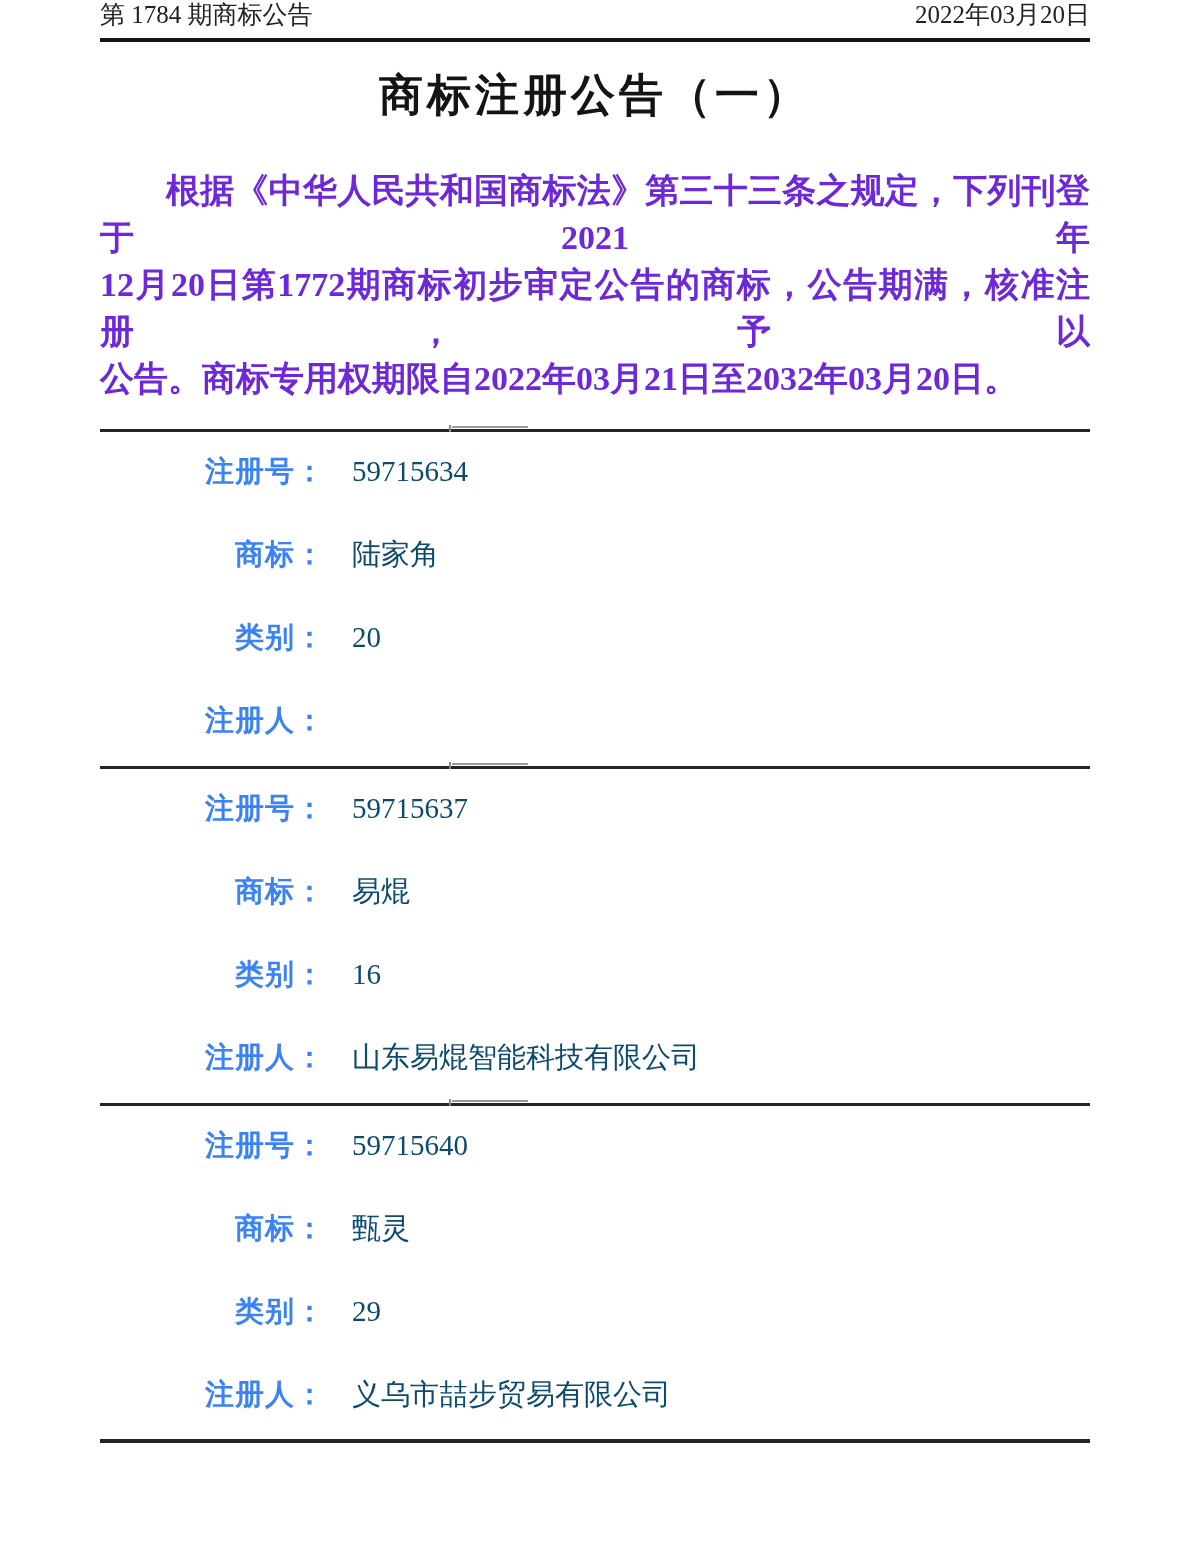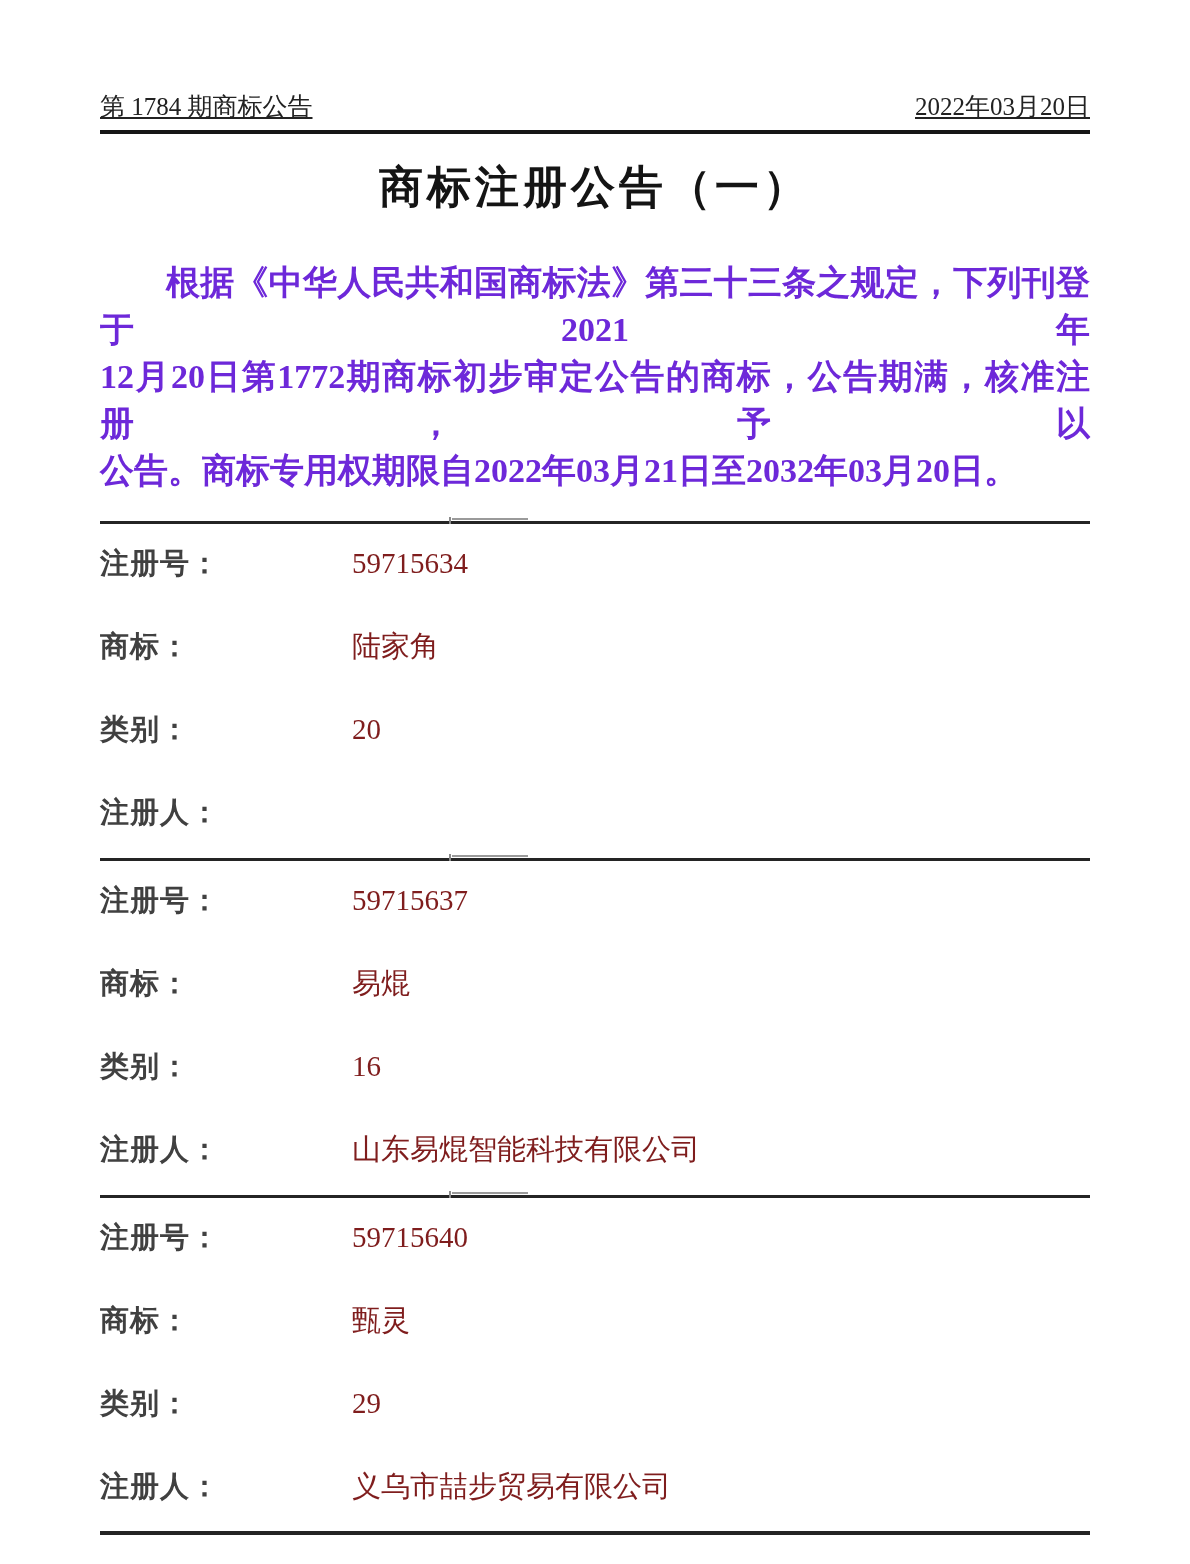--- a/index.html
+++ b/index.html
@@ -8,24 +8,22 @@
     background:#ffffff;
     color:#1c1c1c;
     font-family:"Liberation Serif","DejaVu Serif",serif;
     position:relative;
     overflow:hidden;
   }
   .page { padding:0 100px; }
 
   .masthead {
     display:flex; justify-content:space-between; align-items:flex-end;
-    padding-top:92px;
     font-size:25px; line-height:29px;
     color:#222;
-    text-decoration:underline;
   }
   .masthead-rule { border-bottom:4px solid #161616; margin-top:9px; }
 
   .title {
     margin:24px 0 0 0;
     text-align:center;
     font-size:44px; font-weight:bold;
     letter-spacing:4px;
     color:#141414;
   }
@@ -54,28 +52,28 @@
 
   .entry { padding-top:21px; }
   .row {
     display:flex;
     font-size:29px; line-height:37px;
     margin-bottom:46px;
   }
   .entry .row:last-child { margin-bottom:26px; }
   .label {
     width:225px;
-    text-align:left;
+    text-align:right;
     font-weight:bold;
     letter-spacing:1px;
-    color:#404040;
+    color:#3b82f6;
     flex:0 0 auto;
     font-family:Liberation Serif, serif;
   }
-  .value { margin-left:27px; color:#7f1d1d; }
+  .value { margin-left:27px; color:#0c4a6e; }
   .reg-cn, .reg-en { display:block; line-height:37px; }
 </style>
 </head>
 <body>
 
 <div class="page">
 
   <div class="masthead">
     <span>第 1784 期商标公告</span>
     <span>2022年03月20日</span>

